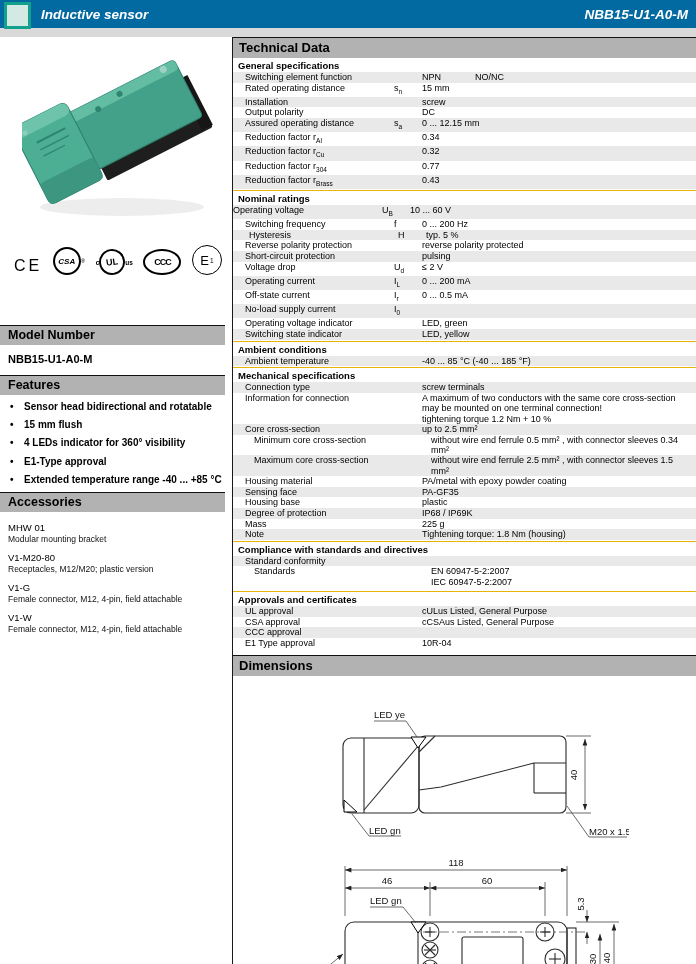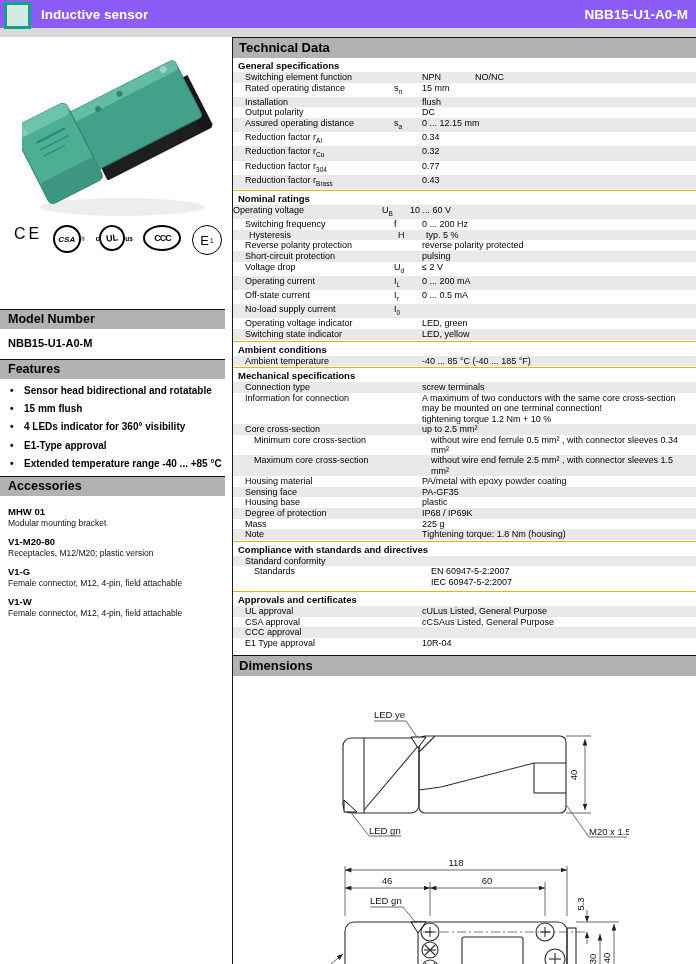--- a/index.html
+++ b/index.html
@@ -9,28 +9,28 @@
   .hdr .logo{width:21px;height:21px;background:#d2eae3;border:3px solid #12a18c;margin-left:4px;margin-top:2px;}
   .hdr .ttl{color:#fff;font-weight:bold;font-size:13.5px;margin-left:10px;}
   .hdr .mdl{color:#fff;font-weight:bold;font-size:13.5px;margin-left:auto;margin-right:8px;}
   .substrip{height:9px;background:#d9d9d9;}
   
   .content{display:flex;align-items:stretch;min-height:927px;}
   .lcol{width:232px;flex:0 0 232px;}
   .rcol{flex:1;border-left:1px solid #1a1a1a;min-height:927px;}
   
   .figurebox{margin:10px 2px 0 22px;width:195px;height:178px;}
-  .certrow{display:flex;align-items:flex-start;justify-content:space-between;margin:0 10px 0 14px;height:34px;}
+  .certrow{display:flex;align-items:flex-end;justify-content:space-between;margin:16px 10px 0 14px;height:34px;}
   .lbar{background:#b2b2b2;border-top:1px solid #111;font-weight:bold;font-size:12.5px;padding:2px 0 3px 8px;margin-right:7px;}
   .mn-val{font-weight:bold;font-size:11px;padding:8px 0 2px 8px;}
   .feat-list{padding:6px 10px 0 8px;}
   .feat{display:flex;font-weight:bold;font-size:10px;line-height:1.22;margin-bottom:6px;}
   .feat .b{width:14px;flex:0 0 14px;padding-left:2px;}
   .acc-list{padding:2px 8px 0 8px;}
-  .acc-name{font-weight:bold;font-size:9.5px;margin-top:8px;}
+  .acc-name{font-weight:normal;font-size:9.5px;margin-top:8px;}
   .acc-desc{font-size:8.5px;margin-top:1px;color:#111;}
   
   .ce{font-size:16px;letter-spacing:3px;font-weight:500;}
   .mark{display:flex;align-items:center;font-size:7px;}
   .circ{border:2px solid #000;border-radius:50%;display:flex;align-items:center;justify-content:center;font-weight:bold;}
   .csa-c{width:24px;height:24px;font-size:8px;font-style:italic;}
   .cul-c{width:22px;height:22px;font-size:9px;transform:rotate(-8deg);}
   .ccc-c{width:34px;height:22px;border-radius:50%;font-size:9px;letter-spacing:-1px;}
   .e1-c{width:28px;height:28px;border-width:1.5px;font-weight:normal;font-size:13px;}
   .tiny{font-size:6.5px;font-weight:bold;}
@@ -51,21 +51,21 @@
   .dims-wrap{margin-top:6px;}
   svg text{font-size:9.5px;fill:#111;}
   svg .ln{stroke:#2b2b2b;stroke-width:1.1;fill:none;}
   svg .thin{stroke:#444;stroke-width:0.8;fill:none;}
   svg .cl{stroke:#555;stroke-width:0.8;fill:none;stroke-dasharray:9 3 2 3;}
   svg .tri{fill:#fff;stroke:#000;stroke-width:1;}
 </style>
 </head>
 <body>
 
-<div class="hdr" style="background: #8b5cf6;">
+<div class="hdr" style="background: #0369a1; font-style: italic;">
   <div class="logo"></div>
   <div class="ttl">Inductive sensor</div>
   <div class="mdl">NBB15-U1-A0-M</div>
 </div>
 <div class="substrip"></div>
 
 <div class="content">
 
   <div class="lcol">
 
@@ -166,21 +166,21 @@
           <div class="val"><span class="v1">NPN</span><span>NO/NC</span></div>
         </div>
         <div class="row">
           <div class="lbl" style="padding-left: 12px;">Rated operating distance</div>
           <div class="sym">s<sub>n</sub></div>
           <div class="val">15 mm</div>
         </div>
         <div class="row alt">
           <div class="lbl" style="padding-left: 12px;">Installation</div>
           <div class="sym"></div>
-          <div class="val">flush</div>
+          <div class="val">screw</div>
         </div>
         <div class="row">
           <div class="lbl" style="padding-left: 12px;">Output polarity</div>
           <div class="sym"></div>
           <div class="val">DC</div>
         </div>
         <div class="row alt">
           <div class="lbl" style="padding-left: 12px;">Assured operating distance</div>
           <div class="sym">s<sub>a</sub></div>
           <div class="val">0 ... 12.15 mm</div>

